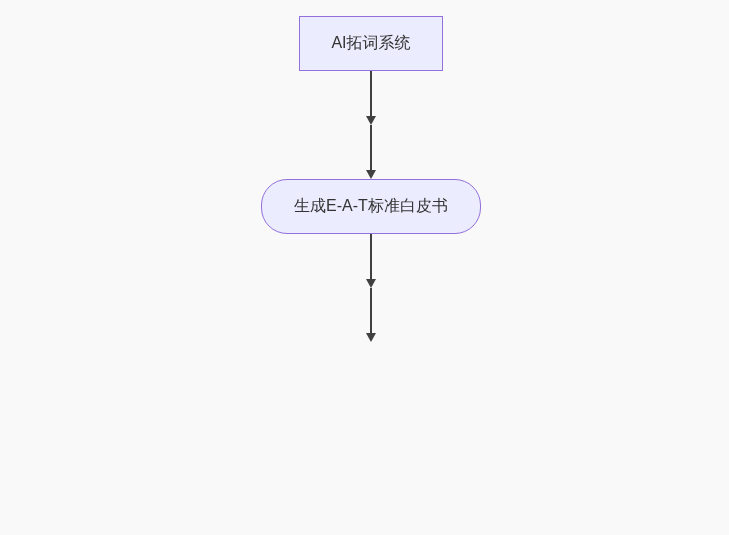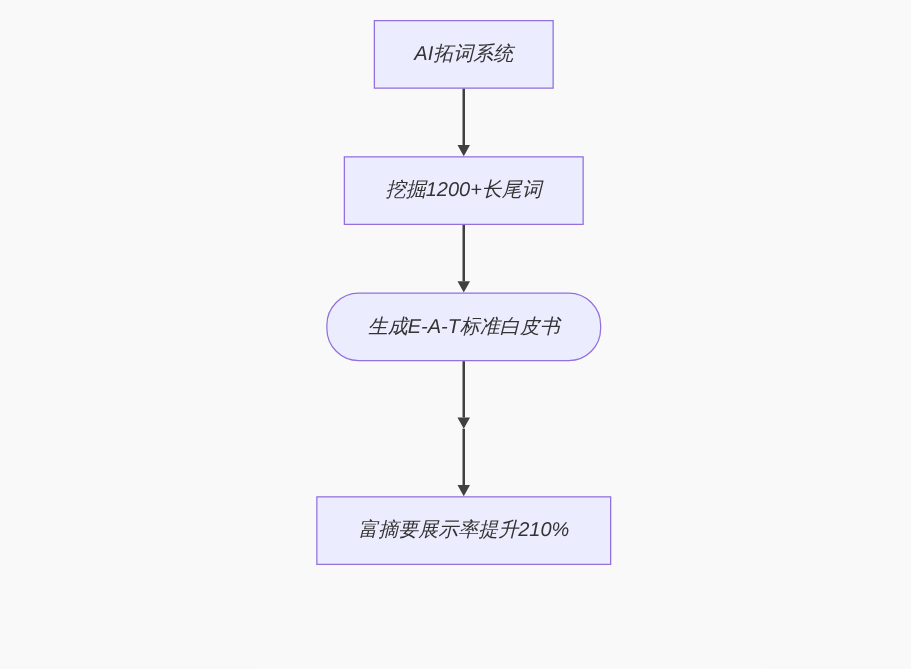--- a/index.html
+++ b/index.html
@@ -2,21 +2,21 @@
 <html style="--background: #f9f9f9; --node-fill: #ECECFF; --node-border: #9370DB; --arrow: #404040; --text: #333333;"><head>
 <meta charset="utf-8">
 <style>
   :root {
     --background: #f9f9f9;
     --node-fill: #ECECFF;
     --node-border: #9370DB;
     --arrow: #404040;
     --text: #333333;
   }
-  * { margin: 0; padding: 0; box-sizing: border-box; font-style: italic; }
+  * { margin: 0; padding: 0; box-sizing: border-box; }
   html, body {
     width: 729px; height: 535px;
     font-family: "Liberation Sans", "DejaVu Sans", sans-serif;
   }
   .canvas {
     position: relative;
     width: 729px; height: 535px;
     background: var(--background);
     overflow: hidden;
   }
@@ -81,23 +81,20 @@
 
     <div class="flow-node node-w1">
       <span>AI拓词系统</span>
     </div>
 
     <div class="flow-arrow">
       <span class="shaft"></span>
       <span class="head"></span>
     </div>
 
-    <div class="flow-node node-w2">
-      <span>挖掘1200+长尾词</span>
-    </div>
 
     <div class="flow-arrow">
       <span class="shaft"></span>
       <span class="head"></span>
     </div>
 
     <div class="flow-node node-w3">
       <span>生成E-A-T标准白皮书</span>
     </div>
 
@@ -105,18 +102,15 @@
       <span class="shaft"></span>
       <span class="head"></span>
     </div>
 
 
     <div class="flow-arrow">
       <span class="shaft"></span>
       <span class="head"></span>
     </div>
 
-    <div class="flow-node node-w5">
-      <span>富摘要展示率提升210%</span>
-    </div>
 
   </div>
 </div>
 
 </body></html>

